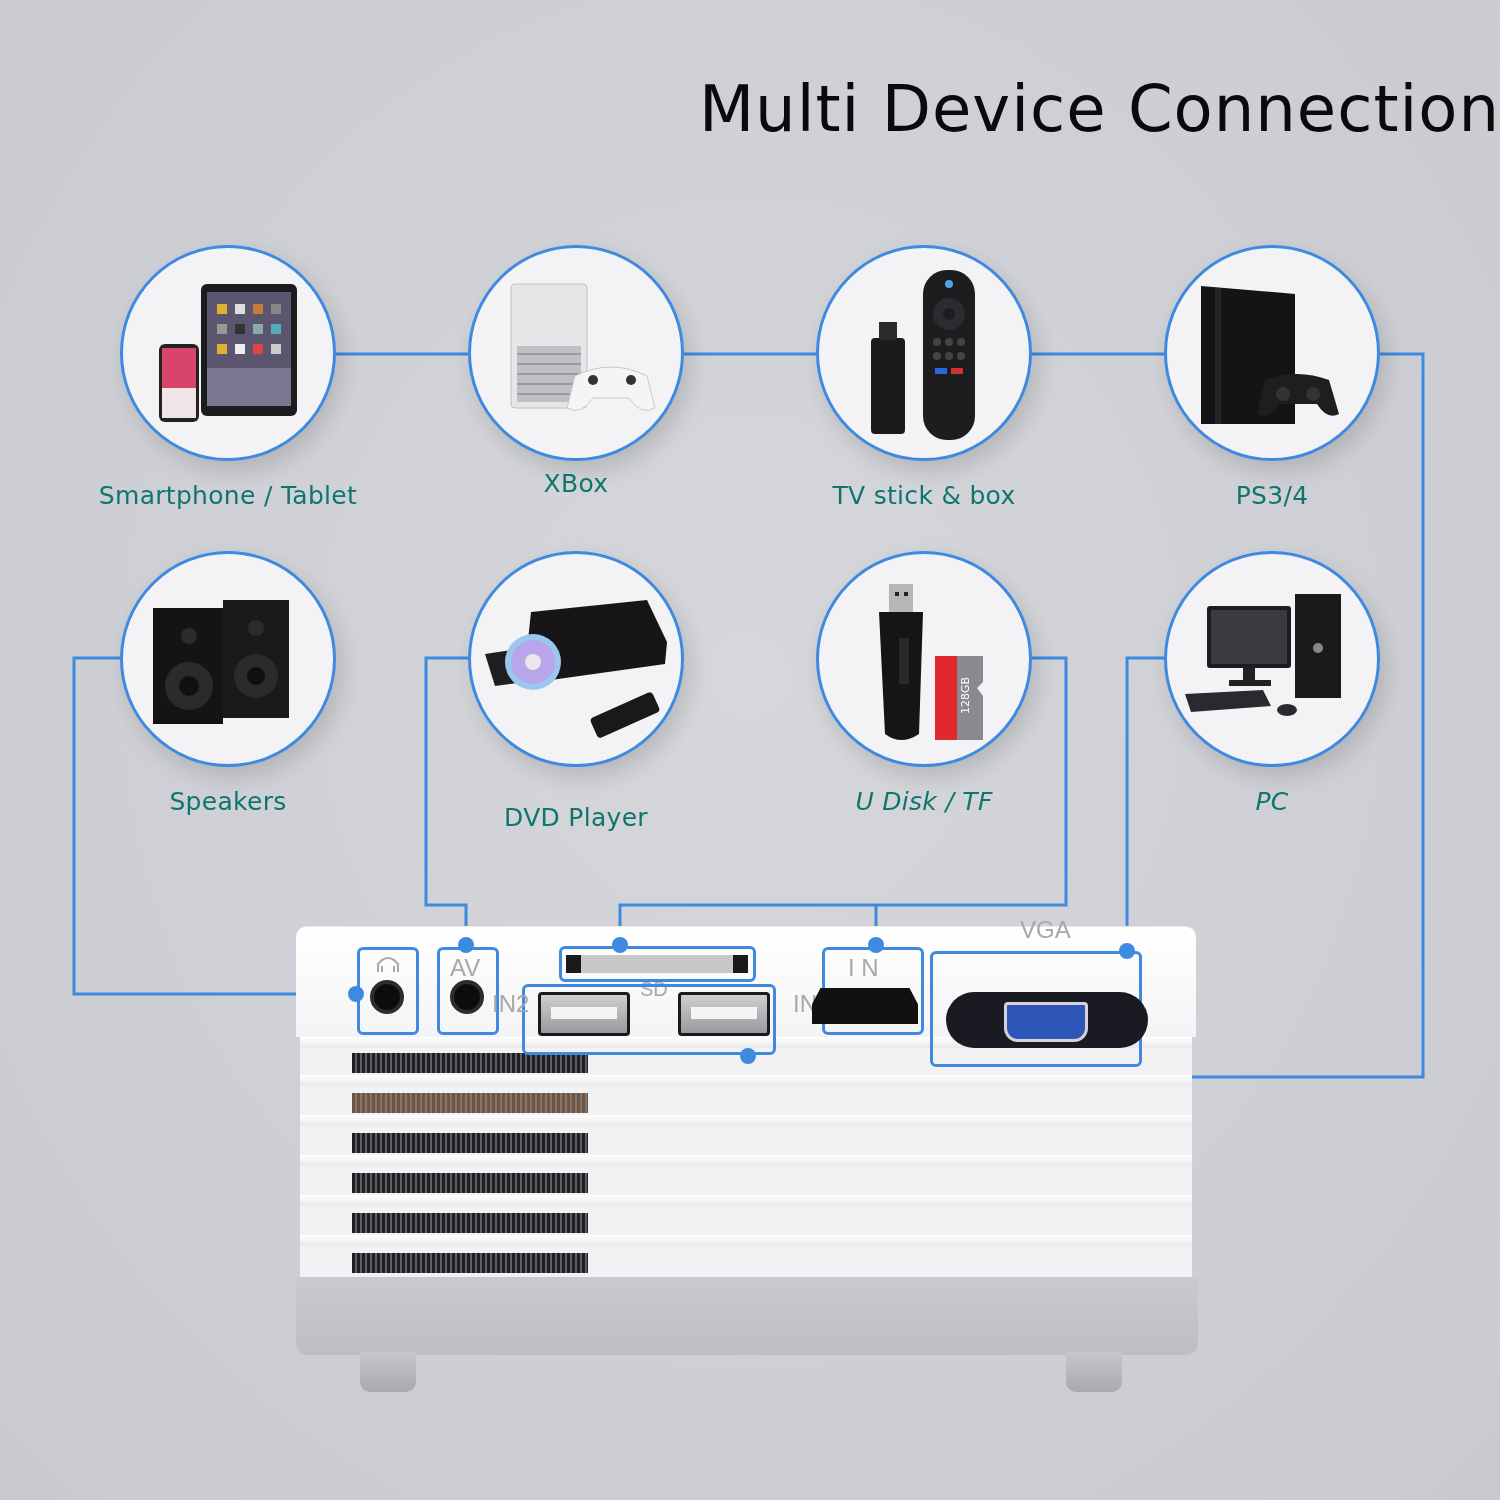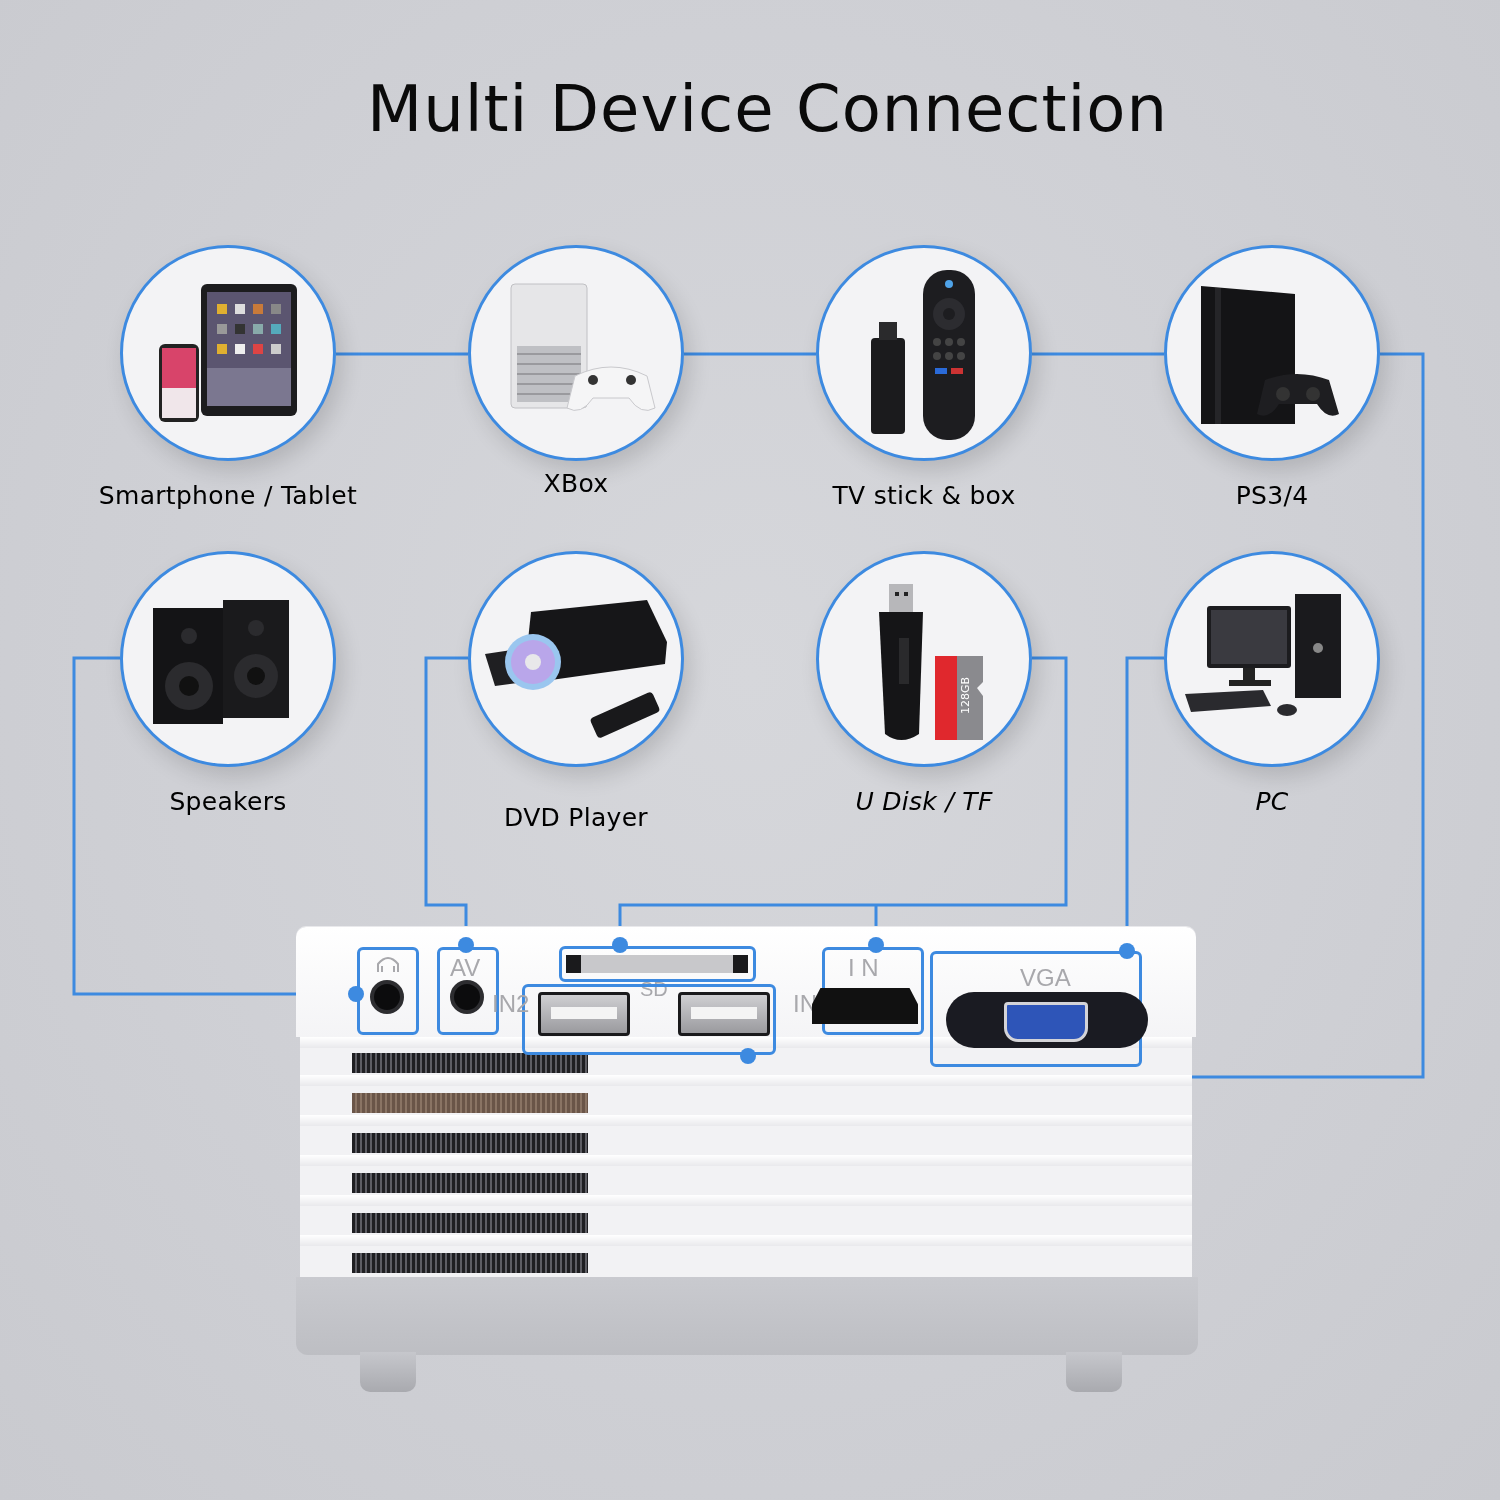--- a/index.html
+++ b/index.html
@@ -5,32 +5,32 @@
   * { box-sizing: border-box; margin: 0; padding: 0; }
   html, body { width: 1500px; height: 1500px; overflow: hidden; }
   body {
     background: radial-gradient(ellipse at 50% 45%, #d6d7db 0%, #cfd0d5 55%, #c9cacf 100%);
     font-family: "DejaVu Sans", "Liberation Sans", sans-serif;
     position: relative;
     color: #111;
   }
   .title {
     position: absolute; left: 0; top: 72px; width: 1500px;
-    text-align: center; font-size: 64px; font-weight: 400; letter-spacing: 1px; color: #0a0a0a; padding-left: 35px;
+    text-align: right; font-size: 64px; font-weight: 400; letter-spacing: 1px; color: #0a0a0a; padding-left: 35px;
   }
   .lines { position: absolute; left: 0; top: 0; width: 1500px; height: 1500px; pointer-events: none; }
   .device {
     position: absolute; width: 216px; height: 216px; border-radius: 50%;
     background: #f3f3f5; border: 3px solid #3d8ae0;
     box-shadow: 6px 10px 22px rgba(0,0,0,0.14);
     overflow: hidden;
   }
   .device svg { position: absolute; left: 0; top: 0; width: 210px; height: 210px; }
   .label {
-    position: absolute; width: 360px; text-align: center; font-size: 25px; color: #000000; letter-spacing: 0.3px;
+    position: absolute; width: 360px; text-align: center; font-size: 25px; color: #0f766e; letter-spacing: 0.3px;
   }
   
   .proj-top {
     position: absolute; left: 296px; top: 927px; width: 900px; height: 110px;
     background: linear-gradient(#ffffff, #f4f4f6); border-radius: 10px 10px 0 0;
     box-shadow: 0 -1px 0 #e9e9ec;
   }
   .proj-body {
     position: absolute; left: 300px; top: 1037px; width: 892px; height: 240px;
     background: #f2f2f4;
@@ -250,21 +250,21 @@
 <div class="port-label" style="left:492px;top:990px;">IN2</div>
 <div class="usb" style="left:538px;top:992px;"></div>
 <div class="port-label" style="left:776px;top:990px;margin-left:17px;">IN1</div>
 <div class="usb" style="left:678px;top:992px;"></div>
 
 <div class="port-box" style="left:822px;top:947px;width:102px;height:88px;"></div>
 <div class="port-label" style="left:842px;top:954px;margin-left:6px;">I N</div>
 <div style="position:absolute;left:812px;top:988px;width:106px;height:36px;background:#111;clip-path:polygon(8% 0,92% 0,100% 45%,100% 100%,0 100%,0 45%);"></div>
 
 <div class="port-box" style="left:930px;top:951px;width:212px;height:116px;"></div>
-<div class="port-label" style="left:1020px;top:916px;margin-top:48px;">VGA</div>
+<div class="port-label" style="left:1020px;top:916px;">VGA</div>
 <div style="position:absolute;left:946px;top:992px;width:202px;height:56px;background:#1a1b22;border-radius:28px;"></div>
 <div style="position:absolute;left:1004px;top:1002px;width:84px;height:40px;background:#2e55b8;border-radius:4px 4px 14px 14px;border:3px solid #d4d4d8;"></div>
 
 <div class="dot" style="left:348px;top:986px;"></div>
 <div class="dot" style="left:458px;top:937px;"></div>
 <div class="dot" style="left:612px;top:937px;"></div>
 <div class="dot" style="left:868px;top:937px;"></div>
 <div class="dot" style="left:1119px;top:943px;"></div>
 <div class="dot" style="left:740px;top:1048px;"></div>
 

